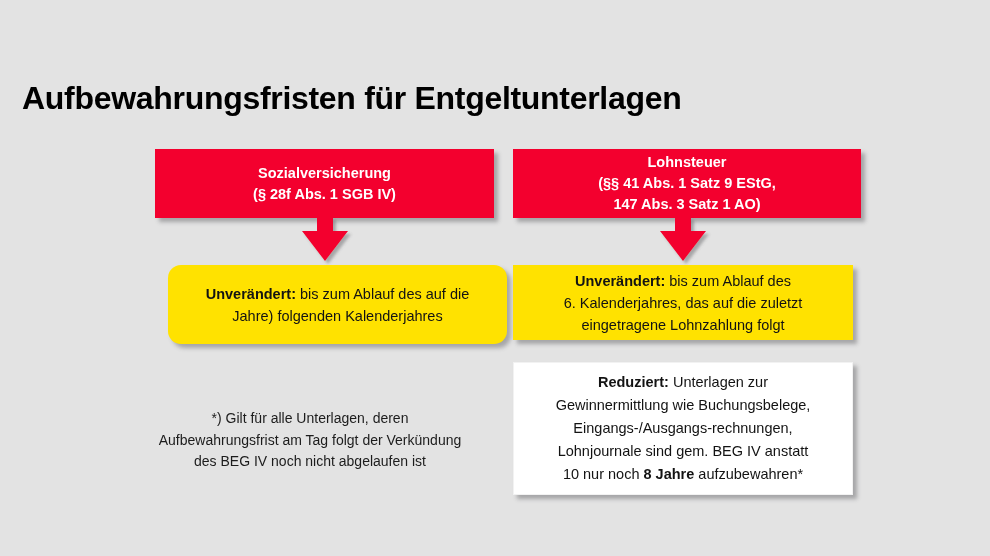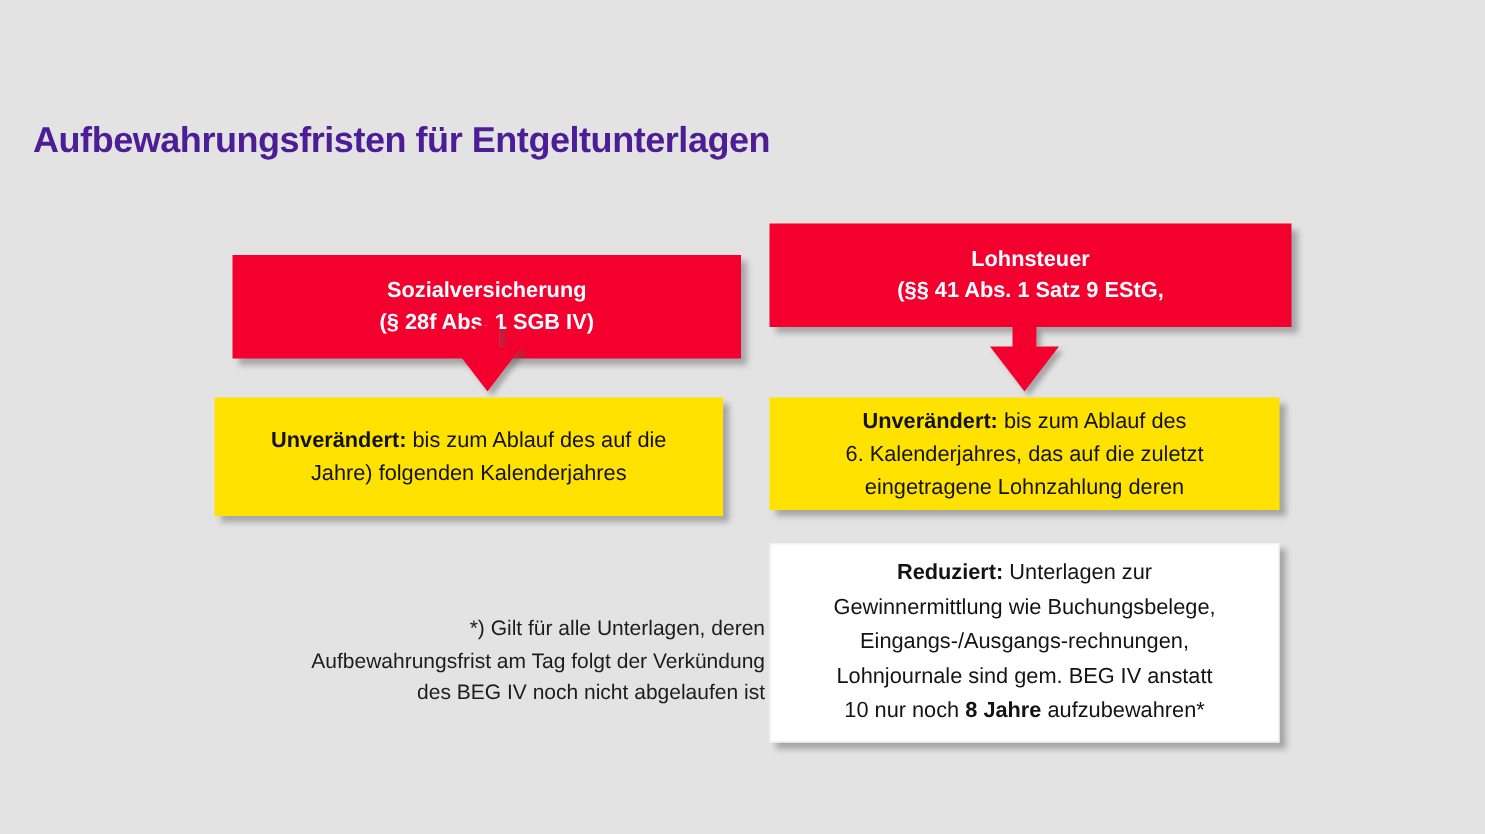--- a/index.html
+++ b/index.html
@@ -18,23 +18,23 @@
     position: relative;
     width: 990px;
     height: 556px;
   }
 
   
   .title {
     position: absolute;
     left: 22px;
     top: 80px;
-    font-size: 24px;
+    font-size: 32px;
     font-weight: bold;
-    color: #4c1d95;
+    color: #000000;
     letter-spacing: -0.3px;
     white-space: nowrap;
   }
 
   
   .box {
     position: absolute;
     box-sizing: border-box;
     display: flex;
     flex-direction: column;
@@ -68,42 +68,42 @@
     color: #131313;
     font-size: 14.5px;
     line-height: 23px;
     padding: 8px 10px;
     border: 1px solid #f2f2f2;
   }
   .box-white .line { white-space: nowrap; }
   .box-white b { font-weight: bold; }
 
   
-  #box-sv    { left: 155px; top: 149px; width: 339px; height: 69px; margin-top: 21px; }
+  #box-sv    { left: 155px; top: 149px; width: 339px; height: 69px; }
   #box-lst   { left: 513px; top: 149px; width: 348px; height: 69px; }
-  #box-sv-un { left: 143px; top: 265px; width: 339px; height: 79px; }
+  #box-sv-un { left: 168px; top: 265px; width: 339px; height: 79px; border-radius: 13px; }
   #box-lst-un{ left: 513px; top: 265px; width: 340px; height: 75px; }
   #box-red-reduziert { left: 513px; top: 362px; width: 340px; height: 133px; }
 
   
   .arrow {
     position: absolute;
     width: 60px;
     height: 48px;
   }
   #arrow-left  { left: 295px; top: 217px; }
   #arrow-right { left: 653px; top: 217px; }
 
   
   .footnote {
     position: absolute;
     left: 110px;
     top: 408px;
     width: 400px;
-    text-align: right;
+    text-align: center;
     font-size: 14px;
     line-height: 21.5px;
     color: #1c1c1c;
   }
   .footnote .line { white-space: nowrap; }
 </style>
 </head>
 <body>
 
 <div id="canvas">
@@ -125,35 +125,36 @@
   </svg>
 
   <div class="box box-yellow" id="box-sv-un">
     <div class="line"><b>Unverändert:</b><span> bis zum Ablauf des auf die</span></div>
     <div class="line">Jahre) folgenden Kalenderjahres</div>
   </div>
 
   <div class="box box-red" id="box-lst">
     <div class="line">Lohnsteuer</div>
     <div class="line">(§§ 41 Abs. 1 Satz 9 EStG,</div>
+    <div class="line">147 Abs. 3 Satz 1 AO)</div>
   </div>
 
   <svg class="arrow" id="arrow-right" viewBox="0 0 60 48">
     <defs>
       <filter id="sh2" x="-40%" y="-40%" width="200%" height="200%">
         <feDropShadow dx="3" dy="3" stdDeviation="1.8" flood-color="#5a5a5f" flood-opacity="0.45"></feDropShadow>
       </filter>
     </defs>
     <polygon points="22,0 38,0 38,14 53,14 30,44 7,14 22,14" fill="#f3002e" filter="url(#sh2)"></polygon>
   </svg>
 
   <div class="box box-yellow" id="box-lst-un">
     <div class="line"><b>Unverändert:</b><span> bis zum Ablauf des</span></div>
     <div class="line">6. Kalenderjahres, das auf die zuletzt</div>
-    <div class="line">eingetragene Lohnzahlung deren</div>
+    <div class="line">eingetragene Lohnzahlung folgt</div>
   </div>
 
   <div class="box box-white" id="box-red-reduziert">
     <div class="line"><b>Reduziert:</b><span> Unterlagen  zur</span></div>
     <div class="line">Gewinnermittlung  wie Buchungsbelege,</div>
     <div class="line">Eingangs-/Ausgangs-rechnungen,</div>
     <div class="line">Lohnjournale sind gem. BEG IV anstatt</div>
     <div class="line"><span>10 nur noch </span><b>8 Jahre</b><span> aufzubewahren*</span></div>
   </div>
 

